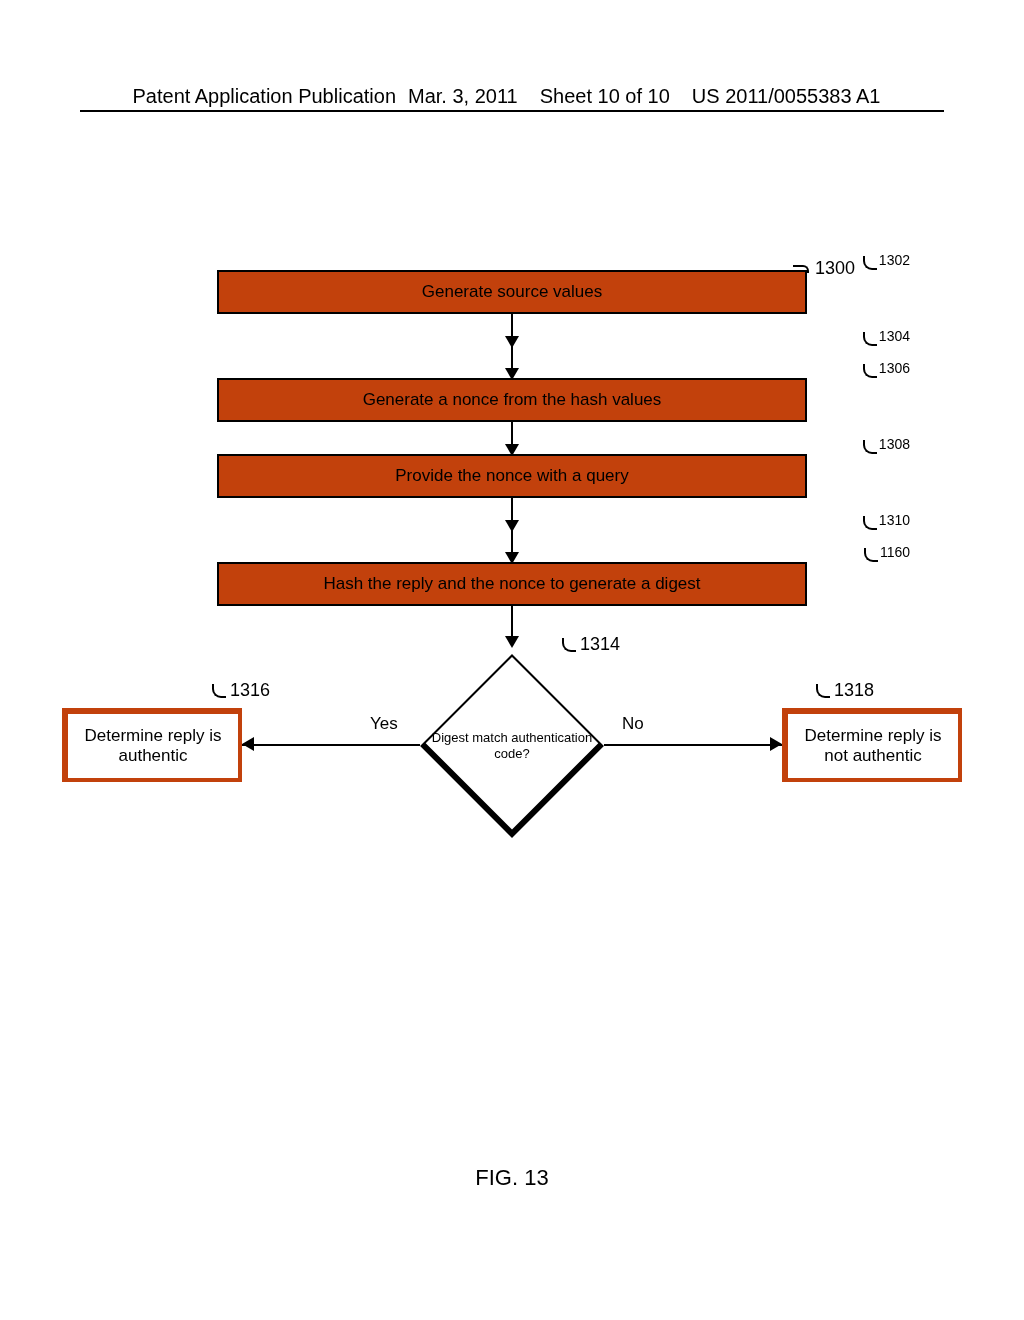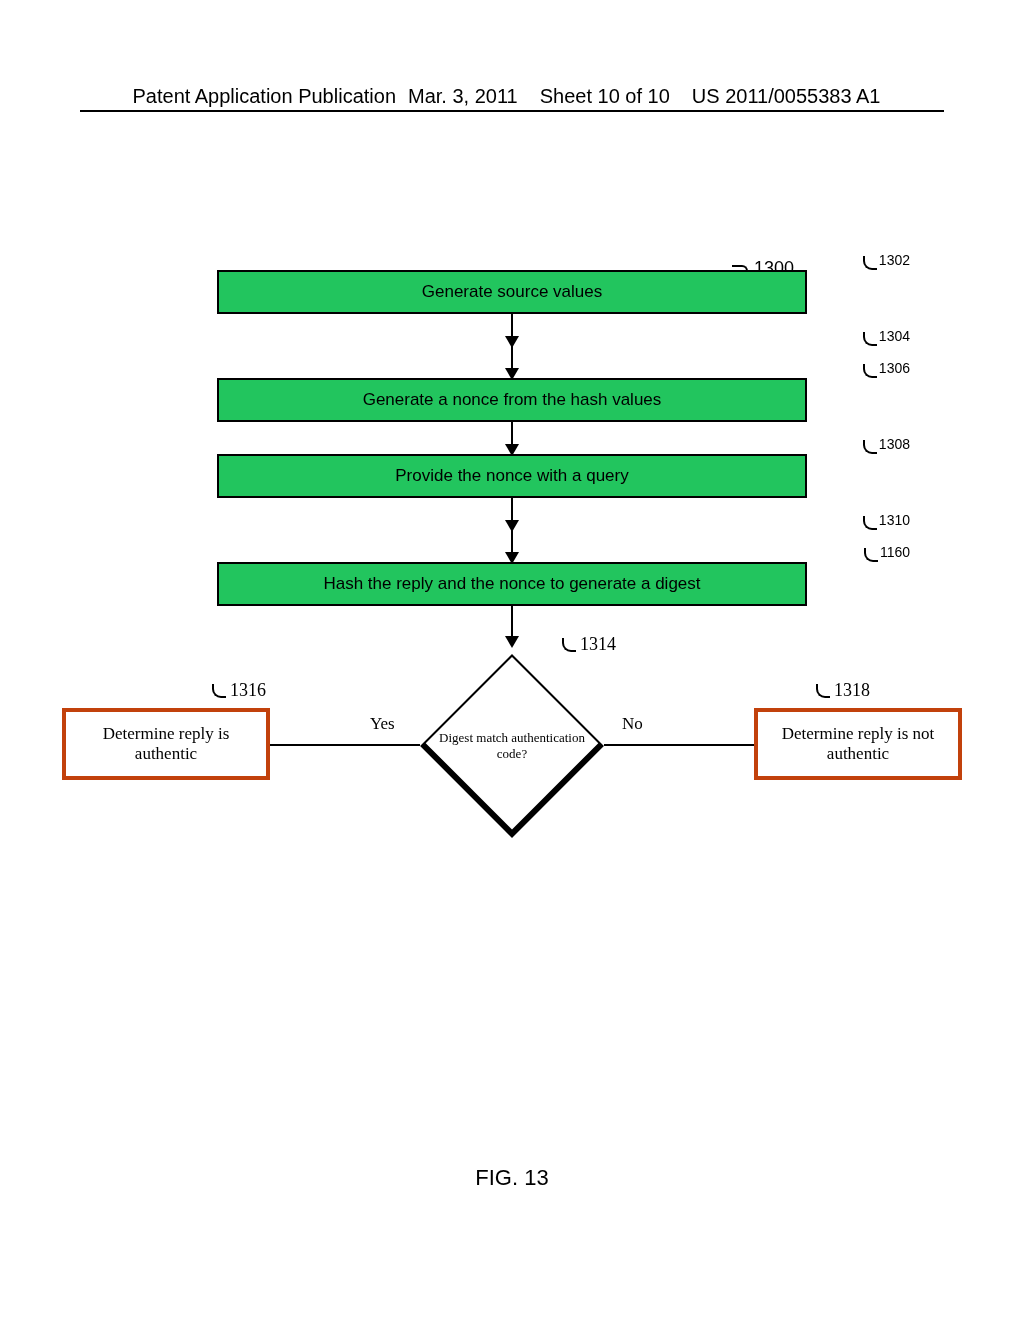--- a/index.html
+++ b/index.html
@@ -32,24 +32,23 @@
     position: absolute;
     top: 270px;
     left: 0;
     right: 0;
     display: flex;
     flex-direction: column;
     align-items: center;
   }
   .ref-1300 {
     position: absolute;
-    left: 732px;
+    left: 793px;
     top: -12px;
     font-size: 18px;
-    text-decoration: underline;
   }
   .ref-1300 .hook {
     display: inline-block;
     width: 16px;
     border-top: 2px solid #000;
     border-right: 2px solid #000;
     height: 8px;
     vertical-align: middle;
     margin-right: 6px;
     border-top-right-radius: 6px;
@@ -65,21 +64,21 @@
     transform: rotate(215deg);
   }
   .step-row {
     display: flex;
     align-items: center;
     position: relative;
     width: 760px;
   }
   .box {
     border: 2px solid #000;
-    background: #22c55e;
+    background: #c2410c;
     font-size: 17px;
     padding: 10px 40px;
     text-align: center;
     width: 590px;
     margin: 0 auto;
   }
   .ref-label {
     position: absolute;
     right: -18px;
     top: -18px;
@@ -115,21 +114,20 @@
     border-right: 7px solid transparent;
   }
   .connector.long {
     height: 40px;
   }
   .decision-area {
     position: relative;
     width: 900px;
     height: 200px;
     margin-top: 0;
-    font-family: Liberation Serif, serif;
   }
   .diamond {
     position: absolute;
     left: 50%;
     top: 50%;
     transform: translate(-50%, -50%) rotate(45deg);
     width: 130px;
     height: 130px;
     border: 2px solid #000;
     border-right-width: 6px;
@@ -149,26 +147,26 @@
   .ref-1314 {
     position: absolute;
     left: 500px;
     top: -12px;
     font-size: 18px;
     display: flex;
     gap: 4px;
   }
   .out-box {
     position: absolute;
-    border: 4px solid #c2410c;
+    border: 6px solid #c2410c;
     background: #fff;
     font-size: 17px;
     text-align: center;
     padding: 12px 10px;
-    width: 208px;
+    width: 180px;
   }
   .out-left { left: 0px; top: 62px; border-right-width: 4px; border-bottom-width: 4px; }
   .out-right { right: 0px; top: 62px; border-right-width: 4px; border-bottom-width: 4px; }
   .h-line {
     position: absolute;
     top: 98px;
     height: 2px;
     background: #000;
   }
   .hl-left { left: 180px; width: 178px; }

